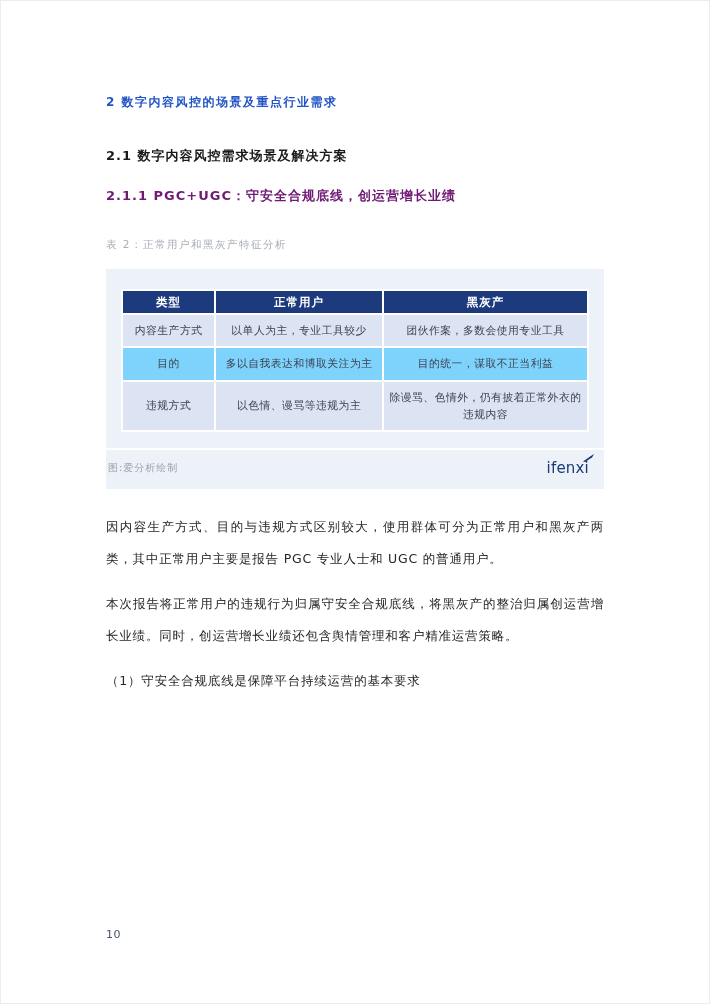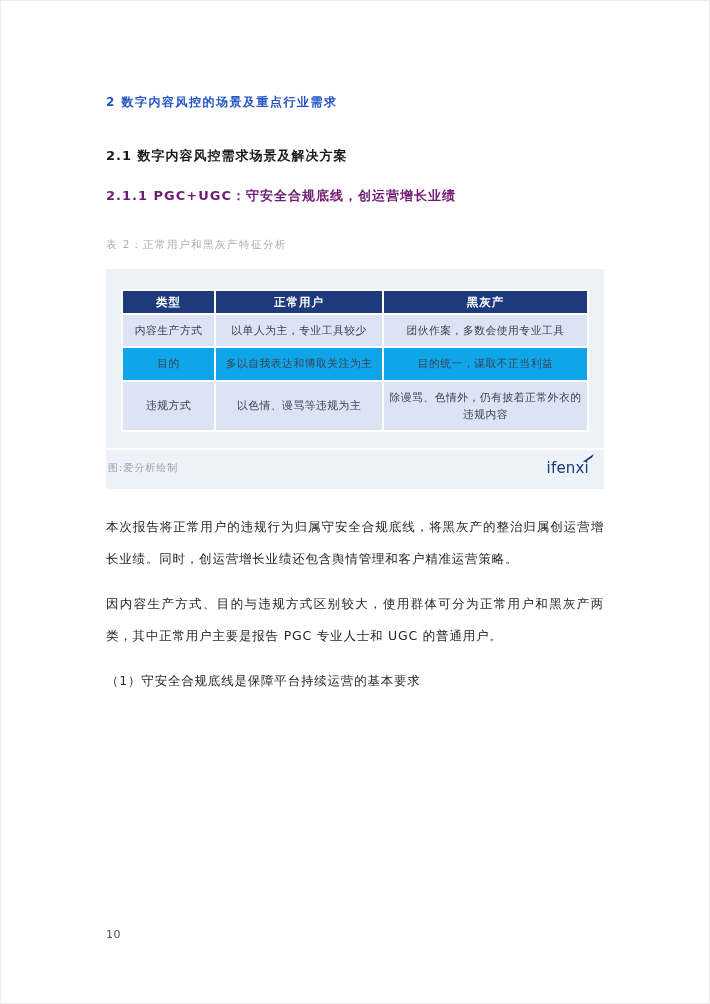--- a/index.html
+++ b/index.html
@@ -43,21 +43,21 @@
     height: 24px; border: 2px solid #ffffff; text-align: center;
   }
   .feature-table td {
     font-size: 10.8px; color: #3c4352; letter-spacing: 0.5px;
     text-align: center; vertical-align: middle;
     border: 2px solid #ffffff; padding: 7px 4px; height: 30px;
     line-height: 1.6;
     margin-top: 40px;
   }
   .feature-table tr.odd td { background: #dce3f2; }
-  .feature-table tr.even td { background: #0ea5e9; }
+  .feature-table tr.even td { background: #7dd3fc; }
 
   .card-footer {
     border-top: 2px solid #ffffff;
     display: flex; justify-content: space-between; align-items: center;
     padding: 8px 15px 11px 2px;
   }
   .source-note { font-size: 10px; color: #9aa0a8; letter-spacing: 1px; }
   .logo {
     position: relative; font-size: 15px; font-weight: normal;
     color: #1b3a78; letter-spacing: 0.2px; line-height: 20px;
@@ -130,20 +130,20 @@
         <span class="swoosh">
           <svg width="11" height="8" viewBox="0 0 11 8">
               <path d="M0 7.5 L7.5 2.2 L11 0 L9.2 3.2 L2.2 8 Z" fill="#1b3a78"></path>
             </svg>
         </span>
       </span>
     </div>
   </div>
 
   <div class="body-text">
+    <p>因内容生产方式、目的与违规方式区别较大，使用群体可分为正常用户和黑灰产两类，其中正常用户主要是报告 PGC 专业人士和 UGC 的普通用户。</p>
     <p>本次报告将正常用户的违规行为归属守安全合规底线，将黑灰产的整治归属创运营增长业绩。同时，创运营增长业绩还包含舆情管理和客户精准运营策略。</p>
-    <p>因内容生产方式、目的与违规方式区别较大，使用群体可分为正常用户和黑灰产两类，其中正常用户主要是报告 PGC 专业人士和 UGC 的普通用户。</p>
     <p class="list-head">（1）守安全合规底线是保障平台持续运营的基本要求</p>
   </div>
 
 </div>
 
 <div class="page-number">10</div>
 
 </body></html>

